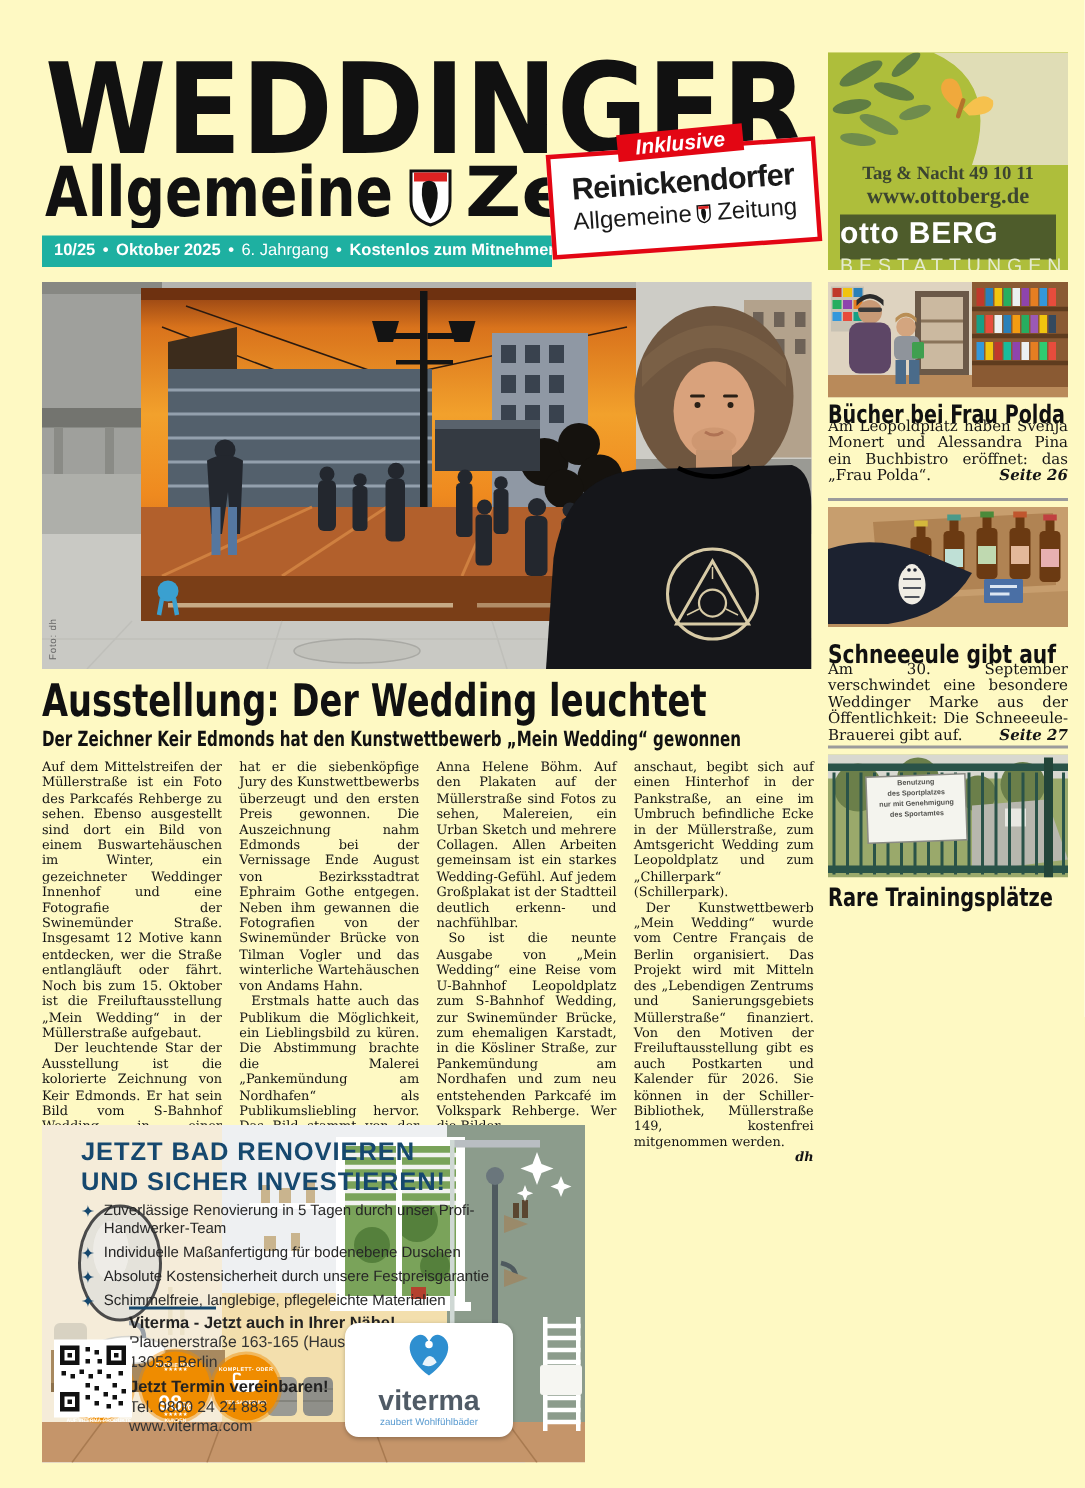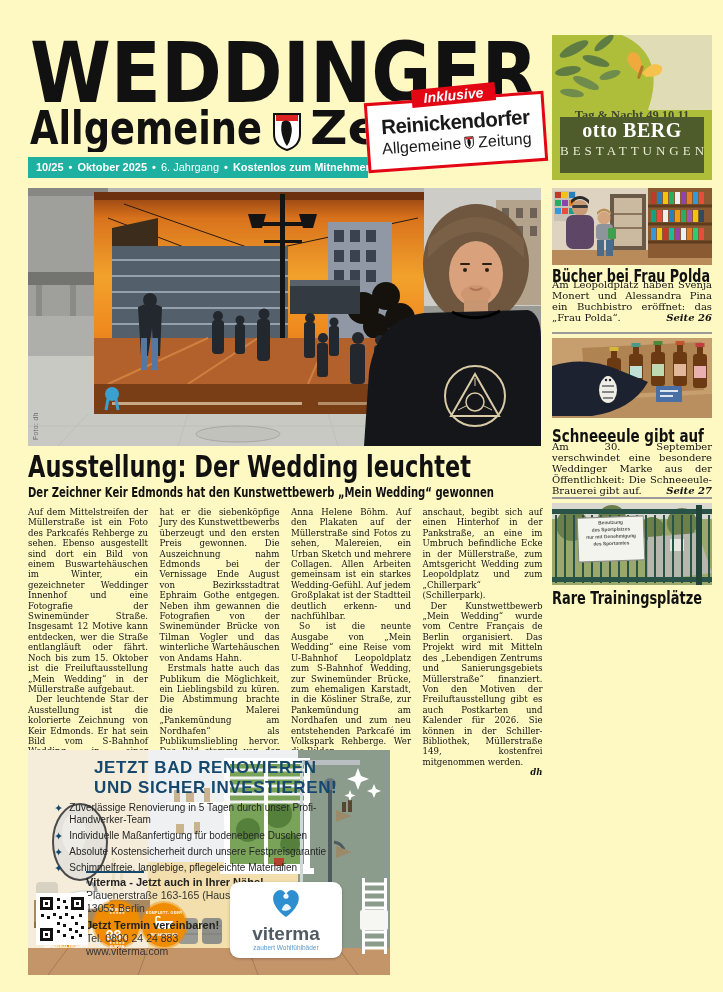--- a/index.html
+++ b/index.html
@@ -20,22 +20,22 @@
                padding:1px 12px;white-space:nowrap;}
   .incl-l1{margin-top:11px;font-size:20.5px;font-weight:bold;letter-spacing:-0.5px;line-height:1.1;}
   .incl-l2{font-size:16px;display:flex;justify-content:center;align-items:center;gap:3px;line-height:1.2;}
 
   
   .otto{left:552px;top:35px;width:160px;height:145px;background:#aebe3b;overflow:hidden;}
   .otto-phone{position:absolute;left:0;right:0;top:73px;text-align:center;
               font-family:"Liberation Serif",serif;font-weight:bold;font-size:12.5px;color:#3c4530;}
   .otto-web{position:absolute;left:0;right:0;top:88px;text-align:center;
             font-family:"Liberation Serif",serif;font-weight:bold;font-size:15px;color:#3c4530;}
-  .otto-box{position:absolute;left:8px;right:8px;bottom:7px;height:56px;background:#4e5c2b;
-            color:#fff;text-align:center;font-family:Liberation Serif, serif;}
+  .otto-box{position:absolute;left:8px;right:8px;bottom:7px;height:30px;background:#4e5c2b;
+            color:#fff;}
   .otto-brand{font-size:20px;font-weight:bold;line-height:26px;letter-spacing:0.5px;}
   .otto-tag{font-size:13px;letter-spacing:4px;color:#e4ead0;}
 
   
   .rail-headline{left:552px;width:160px;height:19px;}
   .rail-teaser{left:552px;width:160px;font-family:"DejaVu Serif",serif;font-size:10px;
                line-height:11px;text-align:justify;color:#141414;}
   .pageref{float:right;font-weight:bold;font-style:italic;}
   .divider{left:552px;width:160px;height:2px;background:#9b9b9b;}
   .notice{left:552px;top:694px;width:160px;height:48px;background:#ffed00;color:#19356a;
@@ -48,21 +48,21 @@
   .col p{margin:0;}
   .col p+p{text-indent:8px;}
   .author{float:right;font-weight:bold;font-style:italic;}
   .credit{left:32px;top:440px;transform:rotate(-90deg);transform-origin:left top;
           font-size:6.5px;color:#666;letter-spacing:0.5px;}
   .sign-text{left:579px;top:520px;width:64px;font-size:4.8px;line-height:1.45;color:#52524e;
              text-align:center;white-space:pre-line;transform:rotate(-2deg);font-weight:bold;}
 
   
   .vit-panel{left:362px;top:0;width:322px;height:225px;background:#dce9f5;}
-  .vit-h{position:absolute;left:26px;color:#16486e;font-weight:bold;font-size:17px;letter-spacing:0.6px;white-space:nowrap;margin-left:40px;}
+  .vit-h{position:absolute;left:26px;color:#16486e;font-weight:bold;font-size:17px;letter-spacing:0.6px;white-space:nowrap;}
   .vit-bullets{position:absolute;left:26px;top:52px;width:288px;}
   .vit-row{display:flex;gap:6px;margin-bottom:4px;}
   .vit-ic{color:#16486e;font-size:11px;line-height:12px;}
   .vit-tx{font-size:10px;line-height:12px;color:#262626;}
   .vit-line{position:absolute;left:58px;top:121px;width:58px;height:2px;background:#16486e;}
   .vit-contact{position:absolute;left:58px;top:126px;width:220px;font-size:10.5px;line-height:13px;color:#333;}
   .vit-contact .b{font-weight:bold;color:#222;font-size:11px;}
   .vit-contact .gap{height:4px;}
   .qr{position:absolute;left:8px;top:143px;width:52px;height:52px;background:#fff;padding:3px;box-sizing:border-box;}
   .vit-logo{position:absolute;left:202px;top:132px;width:112px;height:76px;background:#fff;

